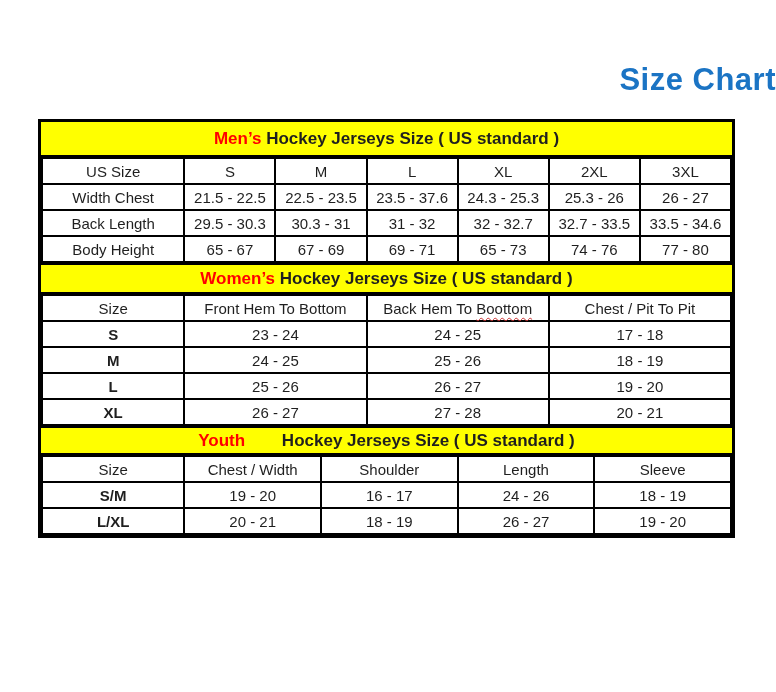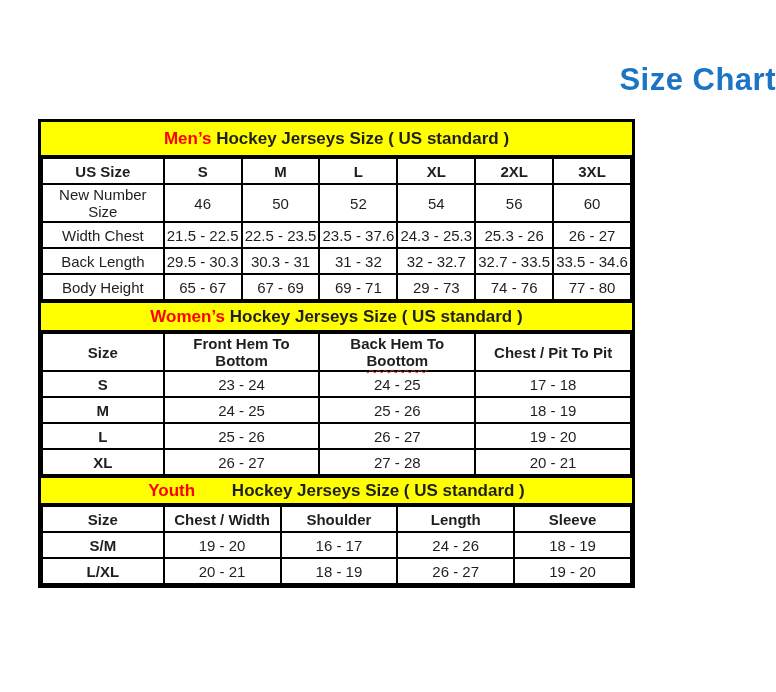--- a/index.html
+++ b/index.html
@@ -14,21 +14,21 @@
     margin-top:62px;
     width:776px;
     text-align:right;
     font-size:31px;
     font-weight:bold;
     color:#1b74c4;
     letter-spacing:0.5px;
   }
   .chart-wrap {
     margin:21px 0 0 38px;
-    width:597px;
+    width:697px;
     border:3px solid #000;
   }
   .banner {
     display:flex; align-items:center; justify-content:center;
     background:#ffff00;
     border-bottom:2px solid #000;
     font-weight:bold;
     font-size:17px;
     white-space:pre-wrap;
   }
@@ -44,21 +44,21 @@
   }
   td, th {
     border:2px solid #000;
     height:26px;
     text-align:center;
     vertical-align:middle;
     font-size:15px;
     font-weight:normal;
     padding:1px 2px;
   }
-  tr.header-row th { font-weight:bold; }
+  tr.header-row th { font-weight:normal; }
   
   col.c-first { width:20.66%; }
   .sec-men   col.c-val { width:13.22%; }
   .sec-women col.c-val { width:26.45%; }
   .sec-youth col.c-val { width:19.83%; }
   
   .sec-men   td.row-label { font-weight:normal; }
   .sec-women td.row-label, .sec-youth td.row-label { font-weight:bold; }
   .wavy {
     text-decoration-line:underline;
@@ -95,29 +95,20 @@
             <th>S</th>
             <th>M</th>
             <th>L</th>
             <th>XL</th>
             <th>2XL</th>
             <th>3XL</th>
           </tr>
         </thead>
       <tbody>
           <tr>
-            <td class="row-label">New Number Size</td>
-            <td>46</td>
-            <td>50</td>
-            <td>52</td>
-            <td>54</td>
-            <td>56</td>
-            <td>60</td>
-          </tr>
-          <tr>
             <td class="row-label">Width Chest</td>
             <td>21.5 - 22.5</td>
             <td>22.5 - 23.5</td>
             <td>23.5 - 37.6</td>
             <td>24.3 - 25.3</td>
             <td>25.3 - 26</td>
             <td>26 - 27</td>
           </tr>
           <tr>
             <td class="row-label">Back Length</td>
@@ -126,21 +117,21 @@
             <td>31 - 32</td>
             <td>32 - 32.7</td>
             <td>32.7 - 33.5</td>
             <td>33.5 - 34.6</td>
           </tr>
           <tr>
             <td class="row-label">Body Height</td>
             <td>65 - 67</td>
             <td>67 - 69</td>
             <td>69 - 71</td>
-            <td>29 - 73</td>
+            <td>65 - 73</td>
             <td>74 - 76</td>
             <td>77 - 80</td>
           </tr>
         </tbody>
     </table>
   </div>
 
   <div class="section sec-women">
     <div class="banner banner-h-md">
       <span class="accent">Women’s</span><span> Hockey Jerseys Size ( US standard )</span>

